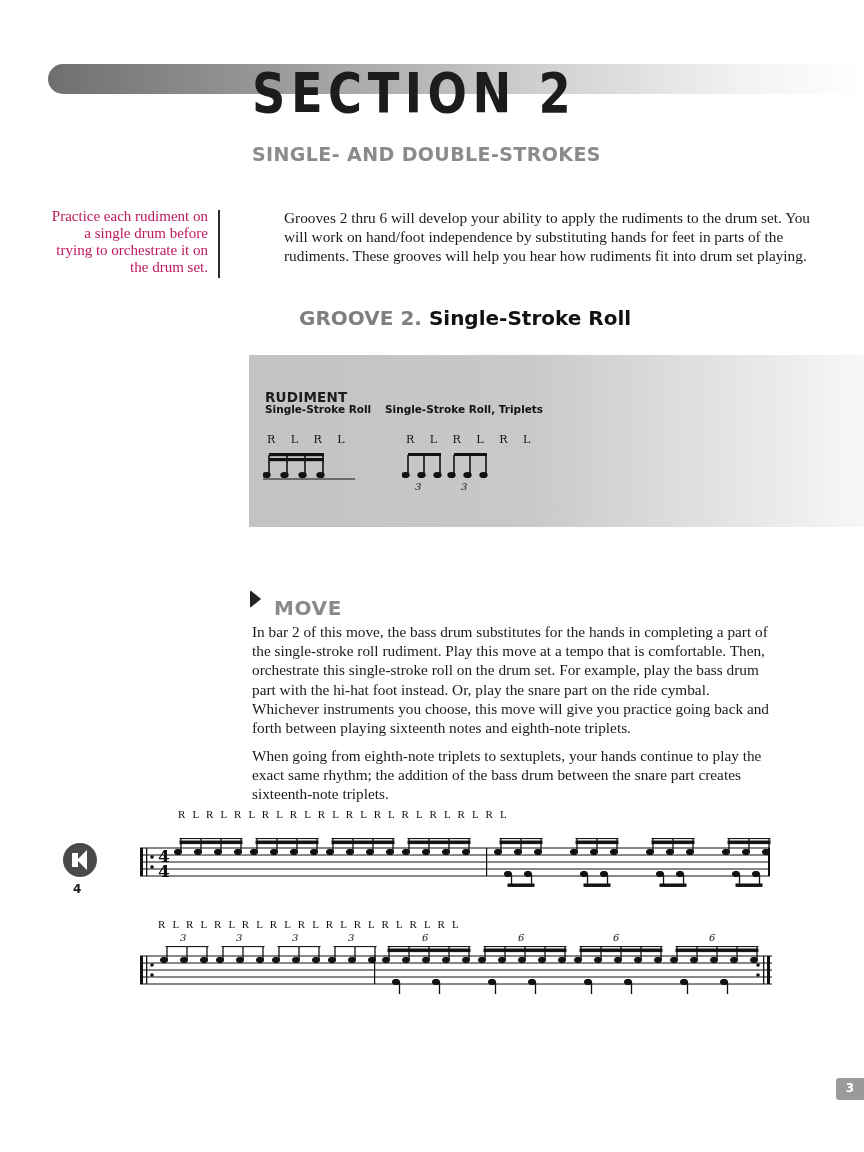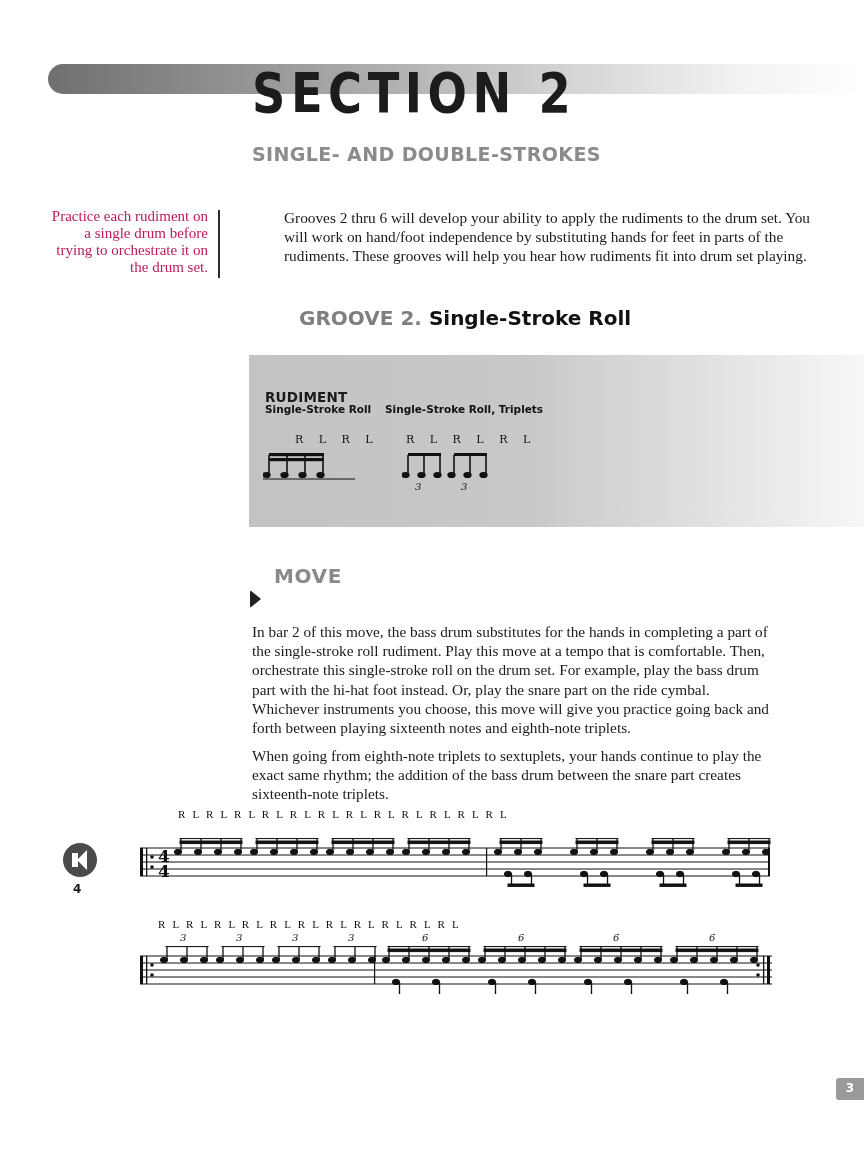--- a/index.html
+++ b/index.html
@@ -126,21 +126,21 @@
     font-family: "DejaVu Serif", serif;
     font-size: 11px;
     letter-spacing: 6px;
     color: #111;
   }
 
   
   .move-head {
     position: absolute;
     left: 252px;
-    top: 564px;
+    top: 596px;
     font-family: "DejaVu Sans", sans-serif;
     font-weight: 700;
     font-size: 20px;
     color: #8a8a8a;
     letter-spacing: 0.6px;
   }
   .move-arrow {
     position: absolute;
     left: 250px;
     top: 590px;
@@ -257,21 +257,21 @@
 
 <div class="groove-head">
   <span class="num">GROOVE 2.</span>
   <span class="name">Single-Stroke Roll</span>
 </div>
 
 <div class="rudiment-box">
   <div class="rudiment-label">RUDIMENT</div>
 
   <div class="rud-item-title" style="left:16px; top:48px;">Single-Stroke Roll</div>
-  <div class="rud-sticking" style="left:18px; top:78px;margin-left:28px;">R L R L</div>
+  <div class="rud-sticking" style="left:18px; top:78px;">R L R L</div>
   <svg style="position:absolute; left:14px; top:94px;" width="110" height="34">
 
     <line x1="6" y1="6" x2="6" y2="26" stroke="#111" stroke-width="1.6"></line>
     <line x1="24" y1="6" x2="24" y2="26" stroke="#111" stroke-width="1.6"></line>
     <line x1="42" y1="6" x2="42" y2="26" stroke="#111" stroke-width="1.6"></line>
     <line x1="60" y1="6" x2="60" y2="26" stroke="#111" stroke-width="1.6"></line>
 
     <rect x="6" y="4" width="55" height="3.2" fill="#111"></rect>
     <rect x="6" y="9" width="55" height="3.2" fill="#111"></rect>
 

